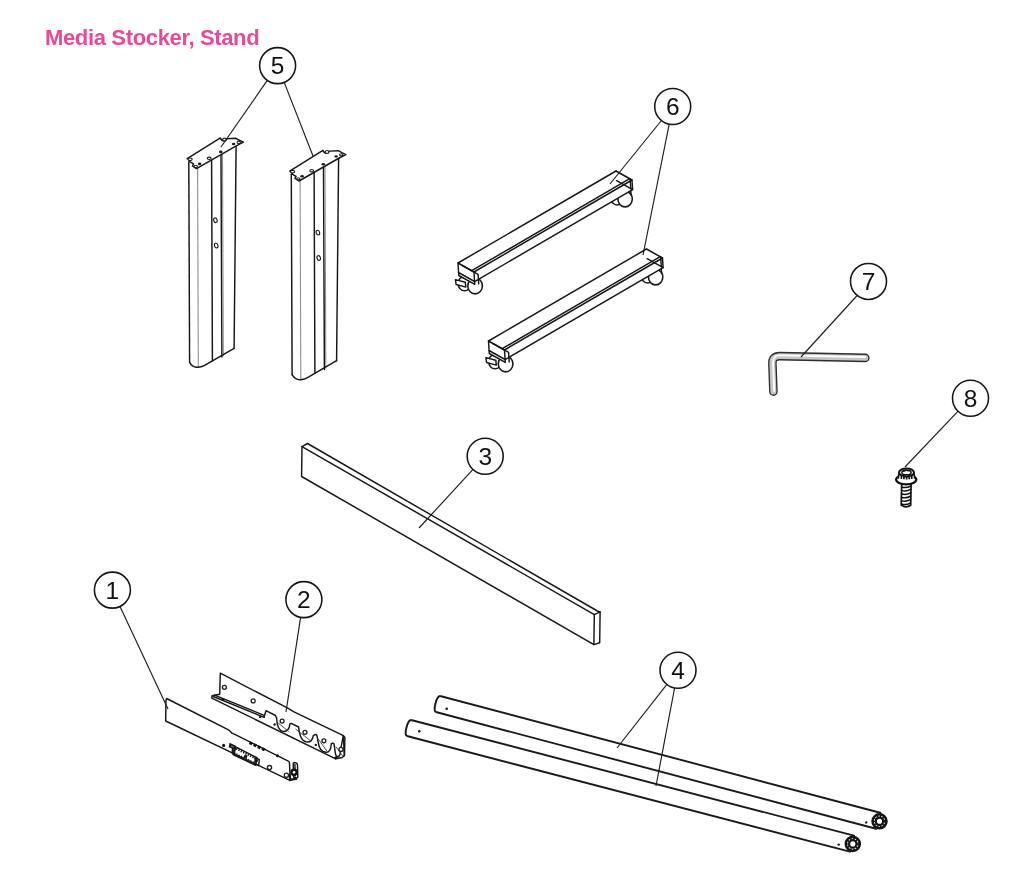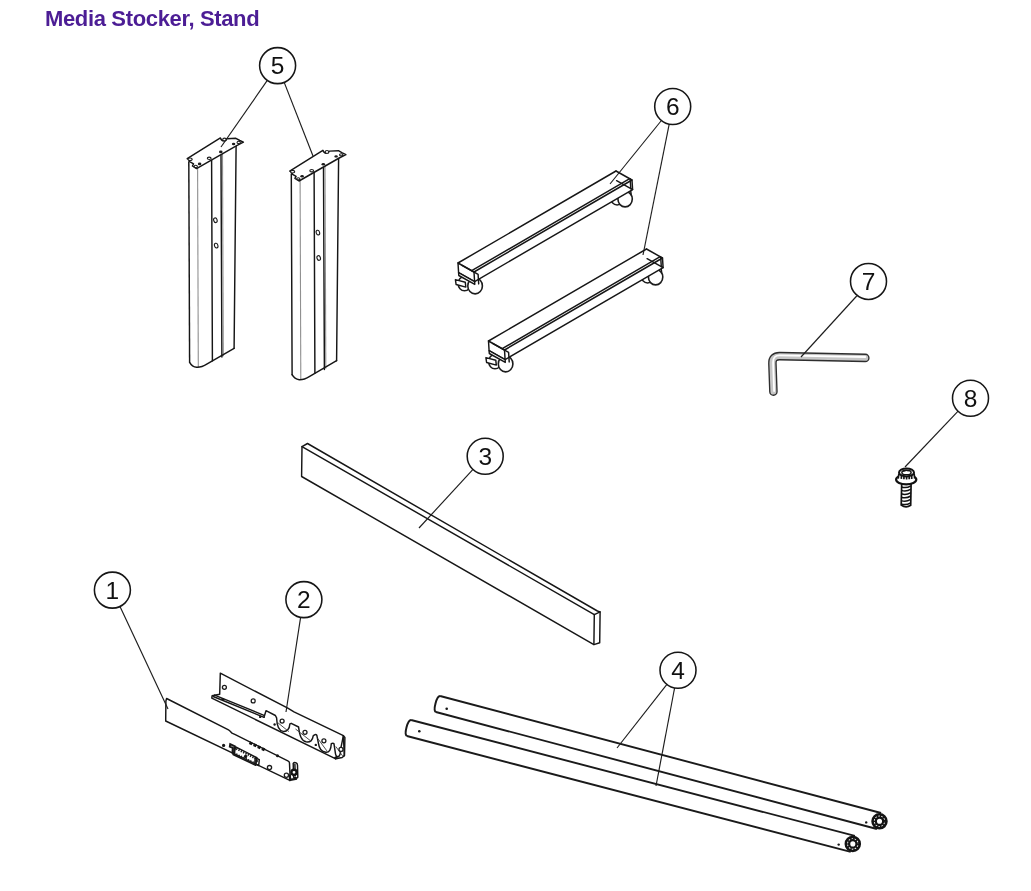--- a/index.html
+++ b/index.html
@@ -1,18 +1,18 @@
 <!DOCTYPE html>
 <html><head>
 <meta charset="utf-8">
 <style>
   html,body{margin:0;padding:0;background:#ffffff;}
   #page{position:relative;width:1031px;height:891px;background:#ffffff;overflow:hidden;
         font-family:"Liberation Sans", sans-serif;}
-  #title{position:absolute;left:45px;top:6px;font-size:22px;font-weight:bold;color:#4c1d95;
+  #title{position:absolute;left:45px;top:25px;font-size:22px;font-weight:bold;color:#ec4899;
          letter-spacing:-0.35px;}
   svg{position:absolute;left:0;top:0;}
   .ln{fill:none;stroke:#161616;stroke-width:1.45;stroke-linejoin:round;stroke-linecap:round;}
   .lnw{fill:#ffffff;stroke:#161616;stroke-width:1.45;stroke-linejoin:round;stroke-linecap:round;}
   .thin{fill:none;stroke:#3a3a3a;stroke-width:0.9;}
   .gray{fill:none;stroke:#909090;stroke-width:1.1;}
   .callout{fill:#ffffff;stroke:#161616;stroke-width:1.55;}
   .num{font-family:"Liberation Sans", sans-serif;font-size:24.5px;fill:#111;text-anchor:middle;}
   .leader{fill:none;stroke:#1d1d1d;stroke-width:1.15;}
 </style>

